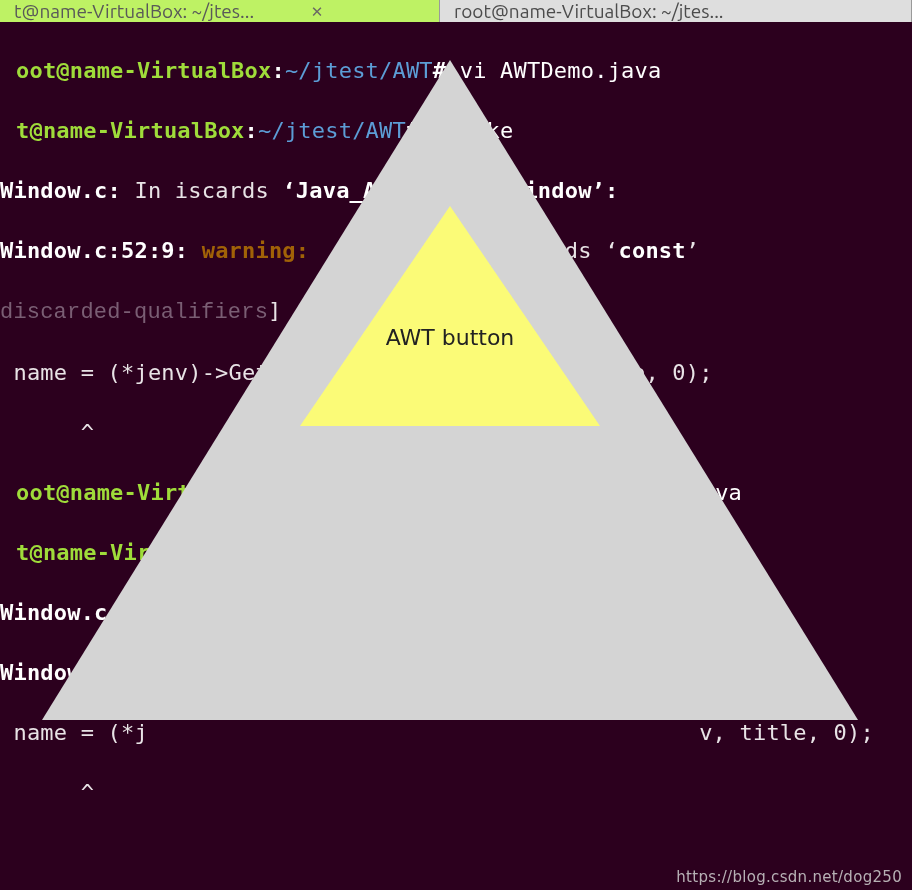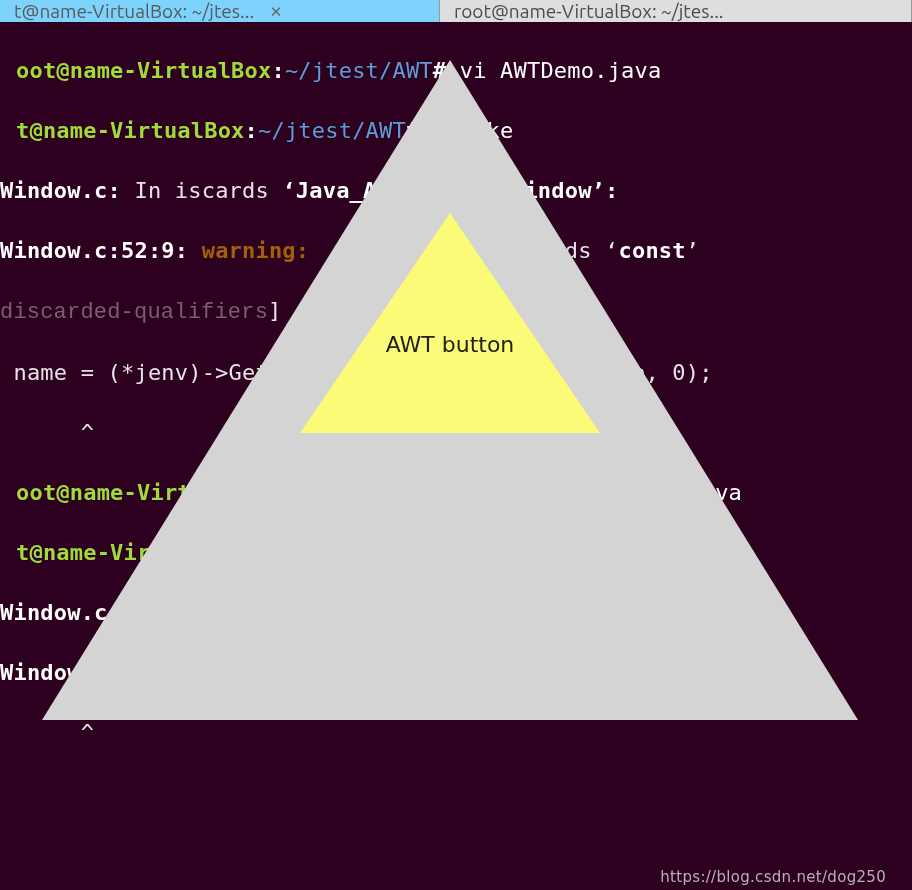--- a/index.html
+++ b/index.html
@@ -19,22 +19,23 @@
     align-items: center;
     padding: 0 12px 0 14px;
     font-size: 19px;
     white-space: nowrap;
     position: relative;
     color: #4c4c4c;
     background: #dedede;
     border-right: 1px solid #9a9a9a;
   }
   .tab.inactive {
-    background: #7dd3fc;
+    background: #bef264;
     color: #595959;
+    gap: 41px;
   }
   .tab-close {
     margin-left: 14px;
     width: 16px; height: 16px;
     display: inline-flex; align-items: center; justify-content: center;
     color: #6b6864;
     font-size: 15px;
     line-height: 1;
   }
   .tab-title { overflow: hidden; text-overflow: ellipsis; }
@@ -67,39 +68,39 @@
     left: 42px;
     top: 60px;
     width: 816px;
     height: 660px;
     clip-path: polygon(50% 0%, 0% 100%, 100% 100%);
     background: #d4d4d4;
   }
   .awt-button {
     position: absolute;
     left: 258px;
-    top: 153px;
+    top: 146px;
     width: 300px;
     height: 220px;
     clip-path: polygon(50% 0%, 0% 100%, 100% 100%);
     background: #fbfb77;
     display: flex;
     align-items: center;
     justify-content: center;
   }
   .awt-button-label {
     font-family: "DejaVu Sans","Ubuntu",sans-serif;
     font-size: 22px;
     color: #222;
     padding-top: 42px;
   }
 
   .watermark {
     position: absolute;
-    right: 26px;
+    right: 10px;
     bottom: 4px;
     font-family: "DejaVu Sans",sans-serif;
     font-size: 15px;
     color: #cfcfcf;
     opacity: 0.85;
     letter-spacing: 0.3px;
   }
 </style>
 </head>
 <body>
@@ -119,20 +120,21 @@
 <span class="line"><span class="user">t@name-VirtualBox</span><span class="boldw">:</span><span class="path">~/jtest/AWT</span><span class="hash">#</span><span class="cmd"> </span><span class="cmd">./make</span></span>
 <span class="line"><span class="boldw">Window.c:</span><span class="norm"> </span><span class="norm">In iscards</span><span class="norm"> </span><span class="boldw">‘Java_AWTDemo_cutWindow’</span><span class="boldw">:</span></span>
 <span class="line"><span class="boldw">Window.c:52:9:</span><span class="norm"> </span><span class="warn">warning:</span><span class="norm">    </span><span class="norm">signment discards ‘</span><span class="boldw">const</span><span class="norm">’</span></span>
 <span class="line"><span class="dim">discarded-qualifiers</span><span class="norm">]</span></span>
 <span class="line"><span class="norm"> name = (*jenv)-&gt;GetS</span><span class="norm">          </span><span class="norm">Chars(jenv, title, 0);</span></span>
 <span class="line"><span class="norm">      ^</span></span>
 <span class="line"><span class="user">oot@name-VirtualBo</span><span class="norm">                   </span><span class="hash">#</span><span class="cmd"> </span><span class="cmd">vi AWTDemo.java</span></span>
 <span class="line"><span class="user">t@name-VirtualBo</span><span class="norm">                       </span><span class="cmd">make</span></span>
 <span class="line"><span class="boldw">Window.c:</span><span class="norm"> </span><span class="norm">In fu</span><span class="norm">                        </span><span class="boldw">o_cutWindow’</span><span class="boldw">:</span></span>
 <span class="line"><span class="boldw">Window.c:52:9:</span><span class="norm">                               </span><span class="norm">iscards ‘</span><span class="boldw">const</span><span class="norm">’</span></span>
+<span class="line"><span class="norm"> name = (*j</span><span class="norm">                                         </span><span class="norm">v, title, 0);</span></span>
 <span class="line"><span class="norm">      ^</span></span>
 
 
 
 
 
 
 
 
 

